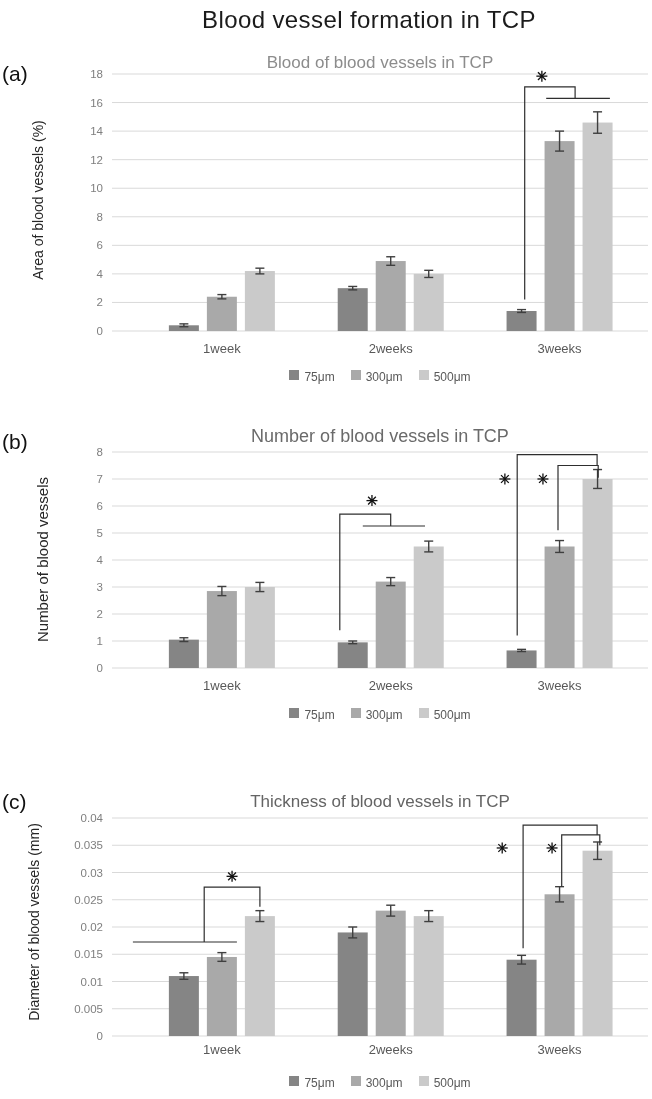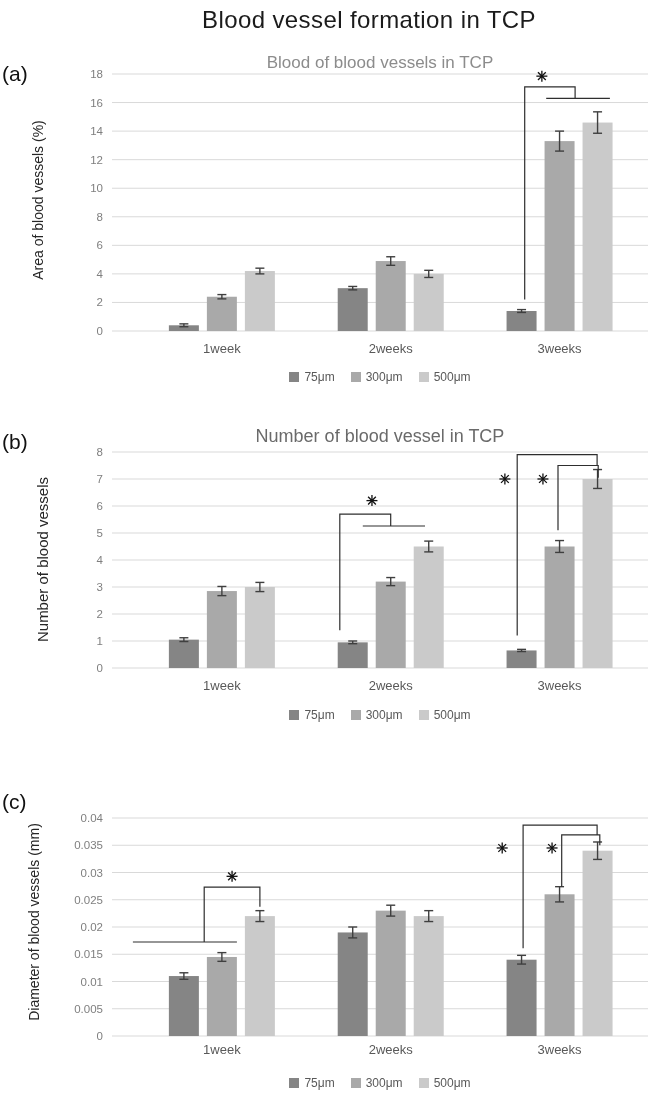--- a/index.html
+++ b/index.html
@@ -26,21 +26,21 @@
   svg.plot{position:absolute;left:0;overflow:visible;}
   #chart0 svg.plot{top:18px;}
   #chart1 svg.plot{top:24px;}
   #chart2 svg.plot{top:32px;}
   svg.plot text{font-family:"Liberation Sans",sans-serif;}
   .legend{position:absolute;left:112px;width:536px;display:flex;justify-content:center;
           align-items:center;gap:16px;}
   #chart0 .legend{top:324px;}
   #chart1 .legend{top:290px;}
   #chart2 .legend{top:300px;}
-  .legend-item{display:flex;align-items:center;gap:5px;font-size:12px;color:#595959;}
+  .legend-item{display:flex;gap:5px;font-size:12px;color:#595959;}
   .legend-swatch{width:10px;height:10px;display:inline-block;}
 </style>
 </head>
 <body>
 
 <div class="page">
   <h1 class="fig-title">Blood vessel formation in TCP</h1>
 
   <section class="chart" id="chart0">
     <div class="panel-label">(a)</div>
@@ -145,21 +145,21 @@
         </span>
         <span class="legend-item">
           <span class="legend-swatch" style="background: rgb(202, 202, 202);"></span>
           <span>500μm</span>
         </span>
       </div>
   </section>
 
   <section class="chart" id="chart1">
     <div class="panel-label">(b)</div>
-    <div class="chart-title">Number of blood vessel in TCP</div>
+    <div class="chart-title">Number of blood vessels in TCP</div>
     <div class="y-label">Number of blood vessels</div>
     <svg class="plot" width="652" height="272">
         <line x1="112" y1="226" x2="648" y2="226" stroke="#d9d9d9" stroke-width="1"></line>
         <text x="103" y="230" text-anchor="end" font-size="11.5" fill="#7f7f7f">0</text>
         <line x1="112" y1="199" x2="648" y2="199" stroke="#d9d9d9" stroke-width="1"></line>
         <text x="103" y="203" text-anchor="end" font-size="11.5" fill="#7f7f7f">1</text>
         <line x1="112" y1="172" x2="648" y2="172" stroke="#d9d9d9" stroke-width="1"></line>
         <text x="103" y="176" text-anchor="end" font-size="11.5" fill="#7f7f7f">2</text>
         <line x1="112" y1="145" x2="648" y2="145" stroke="#d9d9d9" stroke-width="1"></line>
         <text x="103" y="149" text-anchor="end" font-size="11.5" fill="#7f7f7f">3</text>
@@ -267,20 +267,21 @@
         </span>
         <span class="legend-item">
           <span class="legend-swatch" style="background: rgb(202, 202, 202);"></span>
           <span>500μm</span>
         </span>
       </div>
   </section>
 
   <section class="chart" id="chart2">
     <div class="panel-label">(c)</div>
+    <div class="chart-title">Thickness of blood vessels in TCP</div>
     <div class="y-label">Diameter of blood vessels (mm)</div>
     <svg class="plot" width="652" height="268">
         <line x1="112" y1="228" x2="648" y2="228" stroke="#d9d9d9" stroke-width="1"></line>
         <text x="103" y="232" text-anchor="end" font-size="11.5" fill="#7f7f7f">0</text>
         <line x1="112" y1="200.75" x2="648" y2="200.75" stroke="#d9d9d9" stroke-width="1"></line>
         <text x="103" y="204.75" text-anchor="end" font-size="11.5" fill="#7f7f7f">0.005</text>
         <line x1="112" y1="173.5" x2="648" y2="173.5" stroke="#d9d9d9" stroke-width="1"></line>
         <text x="103" y="177.5" text-anchor="end" font-size="11.5" fill="#7f7f7f">0.01</text>
         <line x1="112" y1="146.25" x2="648" y2="146.25" stroke="#d9d9d9" stroke-width="1"></line>
         <text x="103" y="150.25" text-anchor="end" font-size="11.5" fill="#7f7f7f">0.015</text>

